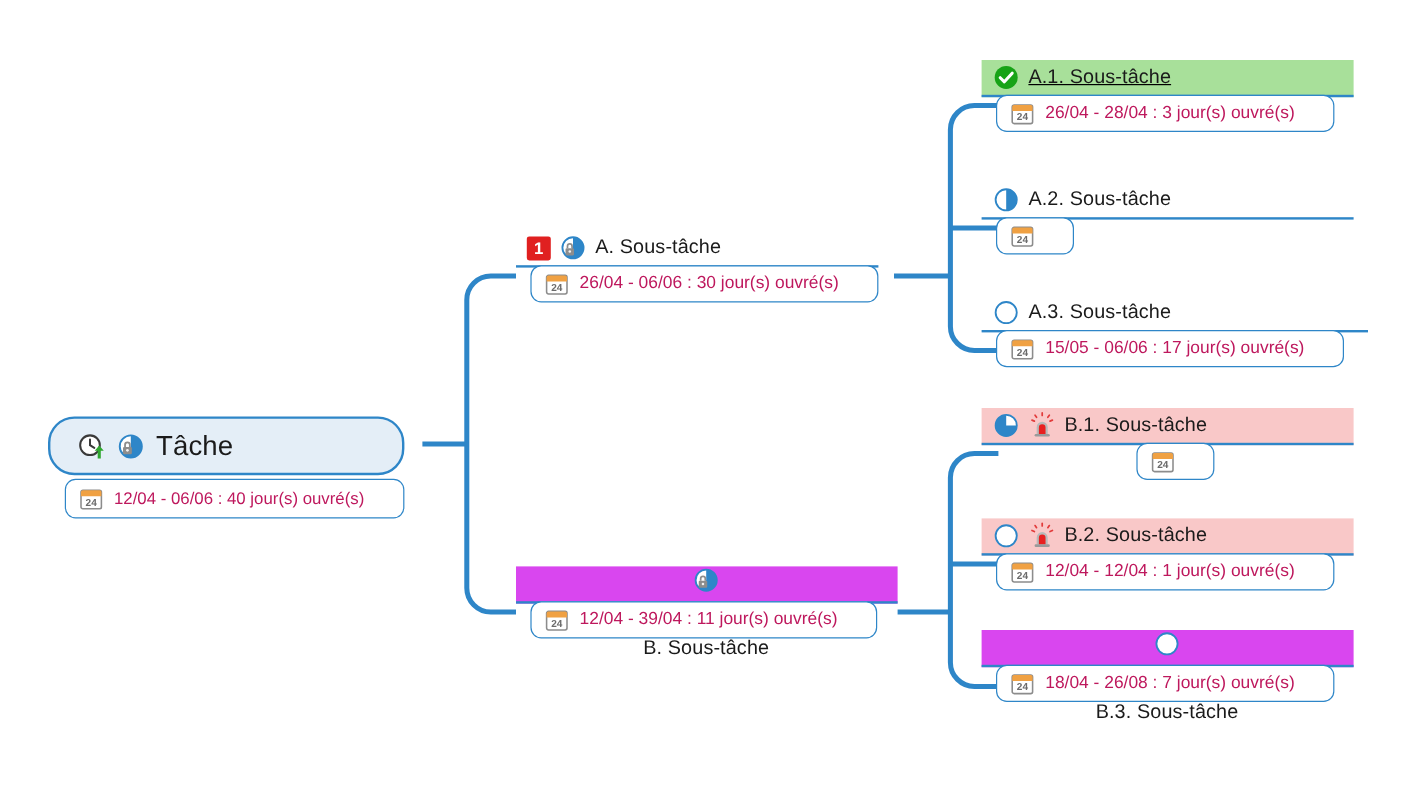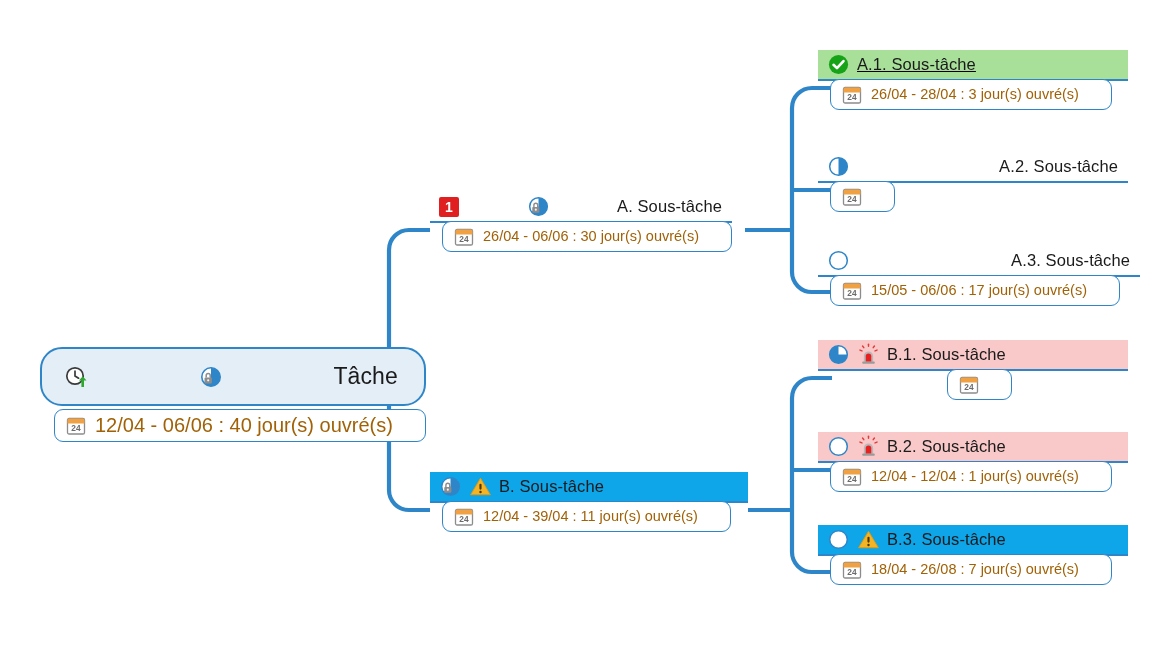--- a/index.html
+++ b/index.html
@@ -32,40 +32,40 @@
     margin-left:12px;
     display:inline-flex;align-items:center;gap:9px;
     height:31px;
     padding:0 32px 0 11px;
     box-sizing:border-box;
     background:#fff;
     border:1.6px solid #2e86c8;
     border-radius:9px;
     white-space:nowrap;
   }
-  .node .datebox .dtext{font-size:14.5px;color:#a16207;line-height:1;padding-bottom:1px;}
+  .node .datebox .dtext{font-size:14.5px;color:#be185d;line-height:1;padding-bottom:1px;}
 
   
   .node.root .hdr{
-    height:59px;
+    height:49px;
     background:#e4eef7;
     border:2.6px solid #2e86c8;
     border-radius:22px;
     padding:0 26px 0 22px;
     gap:9px;
   }
   .node.root .hdr .title{font-size:23px;}
   .node.root .datebox{margin-left:14px;margin-top:3px;height:33px;}
-  .node.root .datebox .dtext{font-size:20px;}
+  .node.root .datebox .dtext{font-size:14px;}
 
   
   .fill-green{background:#a8e09a;}
   .fill-pink{background:#f9c8c8;}
-  .fill-yellow{background:#0ea5e9;}
-  .fill-white{background:transparent;justify-content:space-between;}
+  .fill-yellow{background:#d946ef;flex-direction:column;}
+  .fill-white{background:transparent;}
 
   
   .ico{display:inline-block;flex:0 0 auto;line-height:0;}
   .ico svg{display:block;}
   .badge-1{
     width:20px;height:20px;background:#e02020;border-radius:2px;
     color:#fff;font-size:14px;font-weight:bold;line-height:20px;
     text-align:center;font-family:"Liberation Sans",sans-serif;
   }
 </style>

